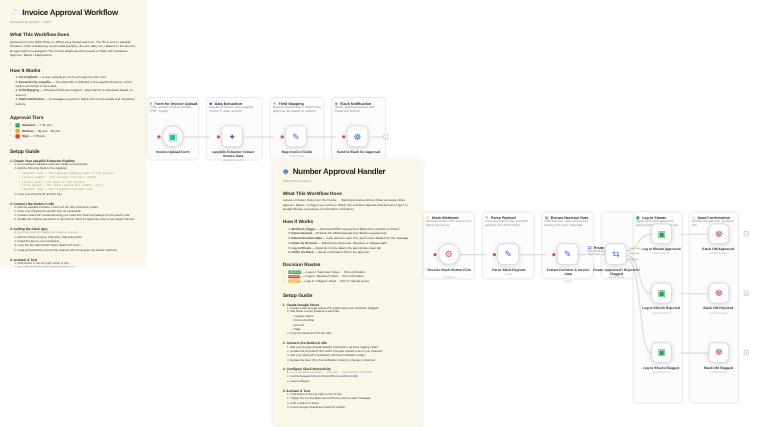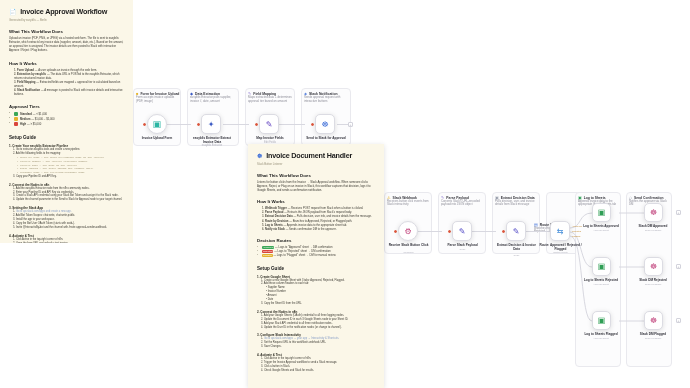--- a/index.html
+++ b/index.html
@@ -365,21 +365,21 @@
 
     <div class="plus" style="left:428px; top:66px;">+</div>
     <div class="plus" style="left:428px; top:120px;">+</div>
     <div class="plus" style="left:428px; top:174px;">+</div>
   </div>
 
   <div class="doc shadow" style="left:248px; top:144px; width:136px; height:244px;">
     <div class="doc-inner">
       <div class="doc-title">
         <span style="font-size:6px;color:#3f6fd8;">☸</span>
-        <span style="font-size:7.2px;">Invoice Document Handler</span>
+        <span style="font-size:7.2px;">Number Approval Handler</span>
       </div>
       <div class="doc-sub" style="font-size:2.7px;">Slack Button Listener</div>
 
       <div class="h2" style="font-size:4.4px; margin-top:7px;">What This Workflow Does</div>
       <div class="para" style="font-size:2.75px; line-height:1.5; margin-top:3px;">Listens for button clicks from the Invoice → Slack Approval workflow. When someone clicks Approve, Reject, or Flag on an invoice in Slack, this workflow captures that decision, logs it to Google Sheets, and sends a confirmation notification.</div>
 
       <div class="h2" style="font-size:4.4px; margin-top:6px;">How It Works</div>
       <ol class="ol" style="margin-top:3px;">
         <li style="font-size:2.7px;line-height:1.5;padding-left:5px;"><span class="num">1.</span> <b>Webhook Trigger</b> <span>— Receives POST request from Slack when a button is clicked.</span></li>
         <li style="font-size:2.7px;line-height:1.5;padding-left:5px;"><span class="num">2.</span> <b>Parse Payload</b> <span>— Extracts the JSON payload from Slack's request body.</span></li>

